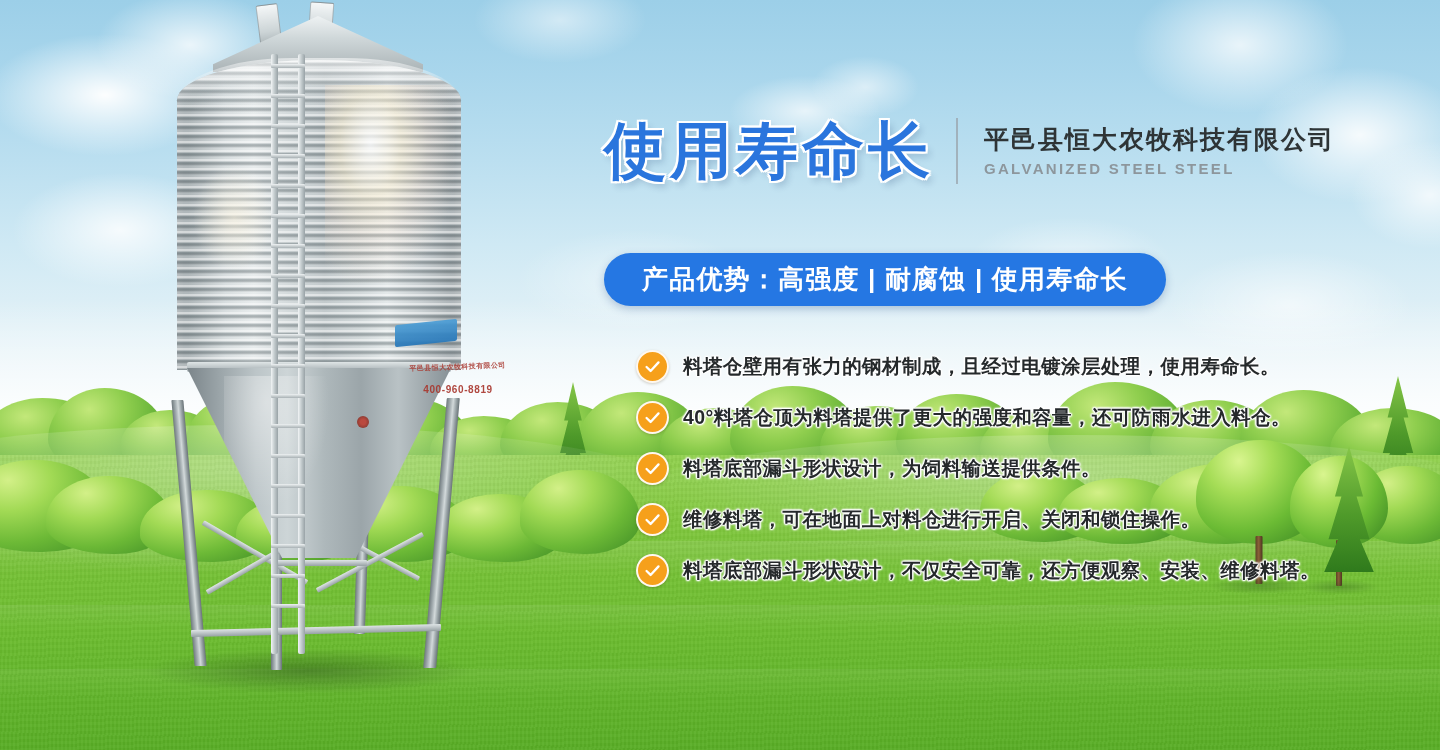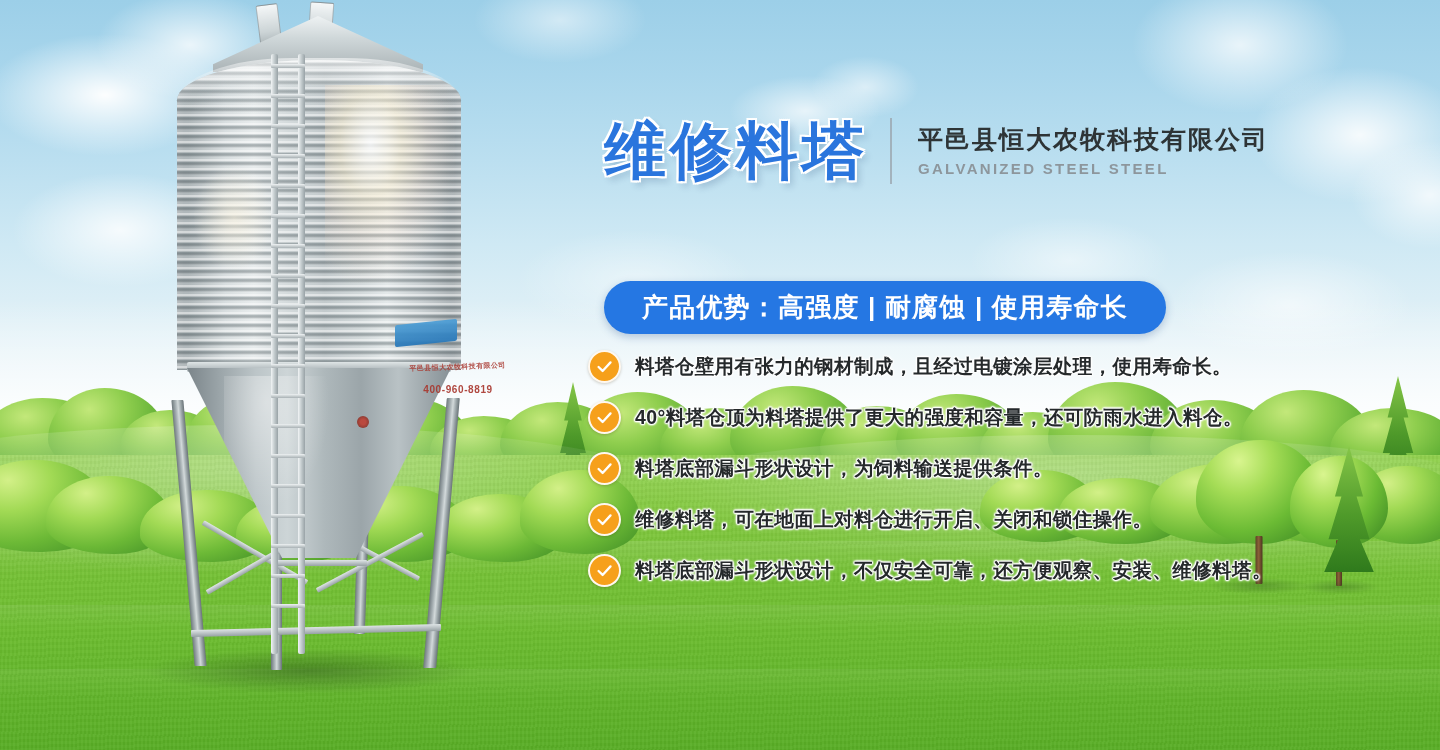--- a/index.html
+++ b/index.html
@@ -290,28 +290,27 @@
   }
 
   .pill{
     position:absolute; left:604px; top:253px;
     height:53px;
     padding:0 38px;
     background:#2577e3;
     border-radius:27px;
     display:flex; align-items:center;
     box-shadow:0 3px 9px rgba(20,60,130,.26);
-    margin-top:28px;
   }
   .pill-text{
     color:#ffffff; font-size:26px; font-weight:bold; letter-spacing:1.2px;
     white-space:nowrap;
   }
 
-  .features{ position:absolute; left:588px; top:348px; width:700px; }
+  .features{ position:absolute; left:636px; top:348px; width:700px; }
   .feat{
     display:flex; align-items:center;
     height:36px;
     margin-bottom:15px;
   }
   .chk{
     flex:0 0 auto;
     width:33px; height:33px; border-radius:50%;
     background:#f6a01b;
     border:2px solid rgba(255,255,255,.93);
@@ -460,21 +459,21 @@
       <div class="rung" style="top:460px;"></div>
       <div class="rung" style="top:490px;"></div>
       <div class="rung" style="top:520px;"></div>
       <div class="rung" style="top:550px;"></div>
     </div>
   </div>
 
   <div id="content">
 
     <div class="headline-row">
-      <div class="big-title">维修料塔</div>
+      <div class="big-title">使用寿命长</div>
       <div class="title-div"></div>
       <div class="co-block">
         <div class="co-name">平邑县恒大农牧科技有限公司</div>
         <div class="co-en">GALVANIZED STEEL STEEL</div>
       </div>
     </div>
 
     <div class="pill">
       <span class="pill-text">产品优势：高强度 | 耐腐蚀 | 使用寿命长</span>
     </div>

